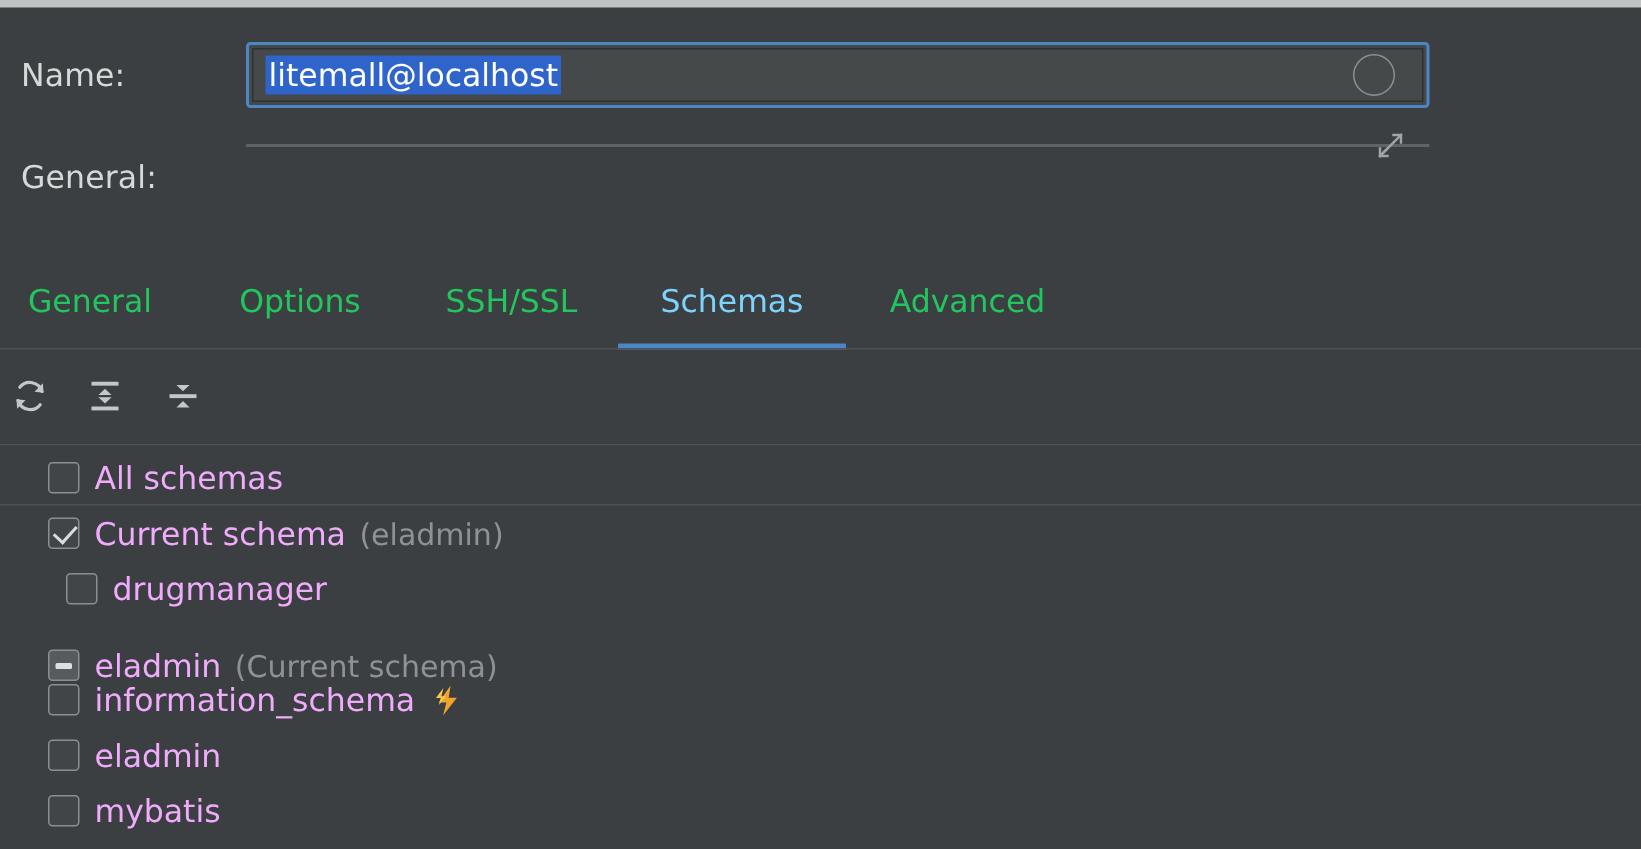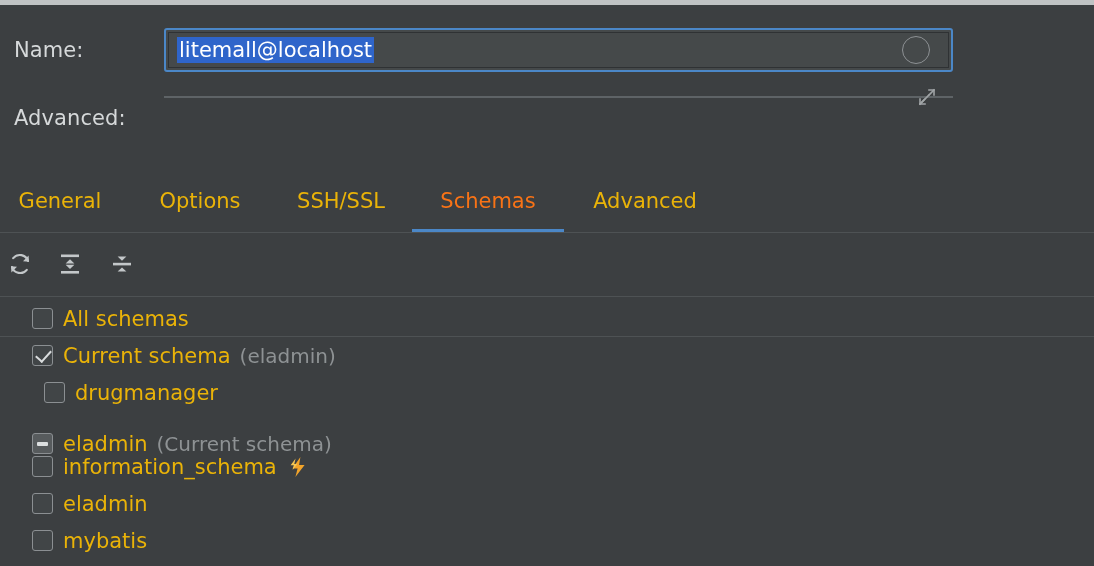--- a/index.html
+++ b/index.html
@@ -75,24 +75,24 @@
     position:absolute; left:0; top:176px; width:1094px; height:57px;
   }
   .tabbar-underline {
     position:absolute; left:0; bottom:0; width:1094px; height:1px;
     background:#4e5254;
   }
   .tab {
     position:absolute; bottom:0; height:57px;
     display:flex; align-items:flex-start; padding-top:13px;
     justify-content:center;
-    font-size:21px; color:#eab308; white-space:nowrap;
+    font-size:21px; color:#22c55e; white-space:nowrap;
     cursor:default;
   }
-  .tab.active { color:#f97316; }
+  .tab.active { color:#7dd3fc; }
   .tab .bar {
     position:absolute; left:0; right:0; bottom:0; height:4px; background:transparent;
   }
   .tab.active .bar { background:#4b87c7; }
 
   #tab-0 { left:8px;   width:104px; }
   #tab-1 { left:142px; width:116px; }
   #tab-2 { left:278px; width:126px; }
   #tab-3 { left:412px; width:152px; }
   #tab-4 { left:573px; width:144px; }
@@ -147,21 +147,21 @@
     left:6px; top:1px; width:7px; height:13px;
     border:solid #d9dcdd; border-width:0 2.4px 2.4px 0;
     transform:rotate(42deg);
   }
   .cb.indet { background:#575b5d; }
   .cb.indet::after {
     content:""; position:absolute; left:3.5px; top:8px;
     width:11px; height:4px; background:#dcdfe0; border-radius:1px;
   }
 
-  .row-label { font-size:21px; color:#eab308; white-space:nowrap; }
+  .row-label { font-size:21px; color:#f0abfc; white-space:nowrap; }
   .row-note  { font-size:20px; color:#8e9294; margin-left:9px; white-space:nowrap; }
   .bolt { margin-left:10px; display:inline-flex; align-items:center; }
 </style>
 </head>
 <body>
 
 <div class="top-strip"></div>
 
 <div class="form-row" id="row-name">
   <div class="field-label">Name:</div>
@@ -169,21 +169,21 @@
     <div class="input-focused">
       <div class="inner">
         <span class="sel-text">litemall@localhost</span>
         <span class="circle-icon"></span>
       </div>
     </div>
   </div>
 </div>
 
 <div class="form-row" id="row-comment">
-  <div class="field-label">Advanced:</div>
+  <div class="field-label">General:</div>
   <div class="field-wrap">
     <div class="input-plain">
       <span class="expand-icon">
         <svg width="22" height="22" viewBox="0 0 22 22">
           <g stroke="#a0a4a6" stroke-width="1.6" fill="none" stroke-linecap="square">
             <path d="M4 18 L13 9"></path>
             <path d="M13 4 L18 4 L18 9"></path>
             <path d="M18 4 L13.5 8.5"></path>
             <path d="M4 18 L8.5 13.5"></path>
             <path d="M9 18 L4 18 L4 13"></path>

